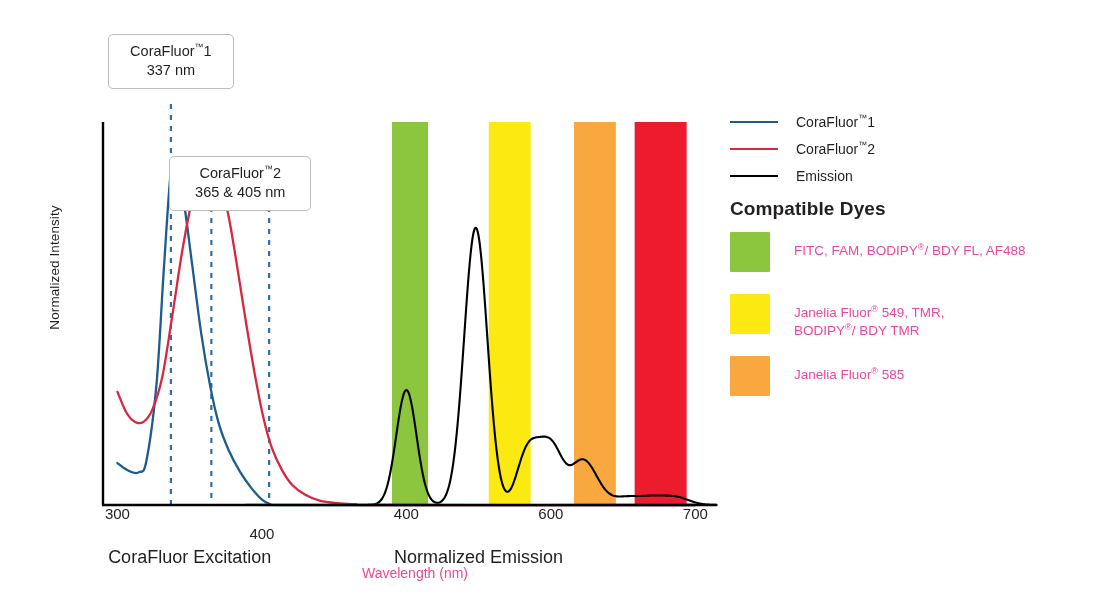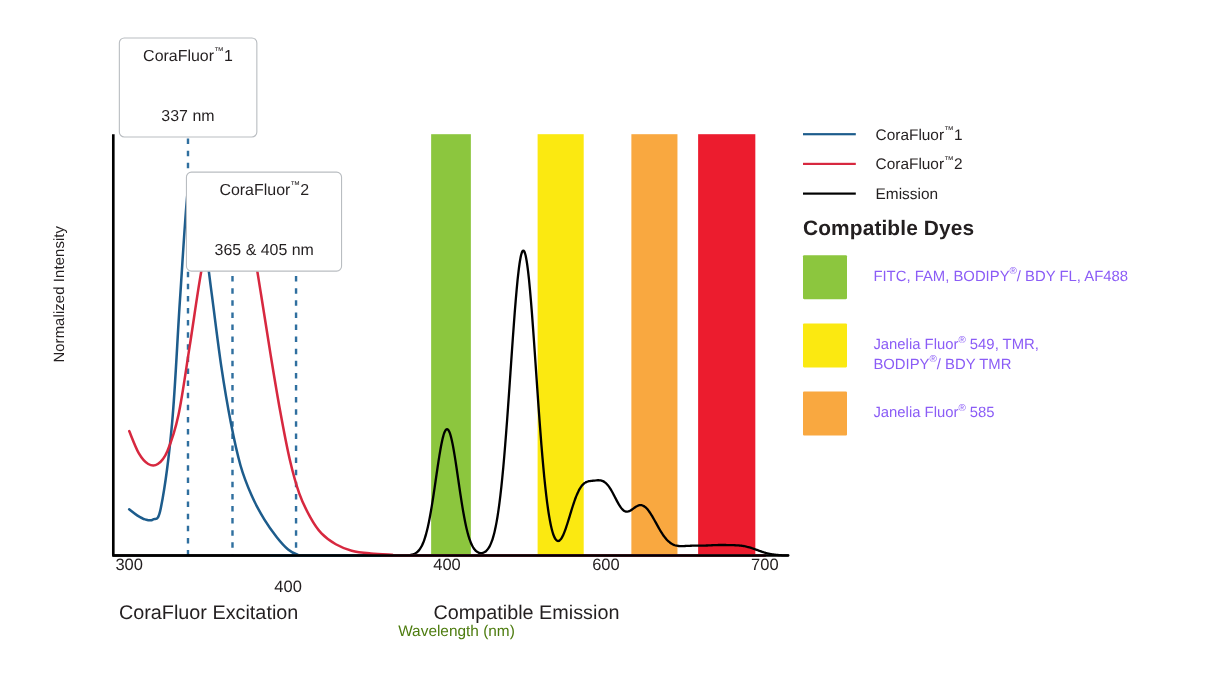--- a/index.html
+++ b/index.html
@@ -28,21 +28,21 @@
     color:#231f20;
     letter-spacing:.1px;
     white-space:nowrap;
   }
   .xaxis-title{
     position:absolute;
     left:265px;top:565px;
     width:300px;
     text-align:center;
     font-size:14px;
-    color:#4d7c0f;
+    color:#ec4899;
   }
   .tick-label{
     position:absolute;
     font-size:15px;
     color:#231f20;
     text-align:center;
     width:60px;
     transform:translateX(-30px);
     top:505px;
   }
@@ -63,21 +63,21 @@
     border-radius:5px;
     background:#ffffff;
     text-align:center;
     font-size:14.5px;
     line-height:1.32;
     color:#231f20;
     padding:7px 12px 8px;
     box-sizing:border-box;
   }
   .callout .l1{display:block;white-space:nowrap;}
-  .callout .l2{display:block;white-space:nowrap;margin-top:36px;}
+  .callout .l2{display:block;white-space:nowrap;}
   .callout sup{font-size:9px;vertical-align:super;line-height:0;}
 
   
   .panel{position:absolute;left:730px;top:0;width:380px;height:612px;}
 
   .legend{position:absolute;left:0px;top:108px;}
   .legend-row{display:flex;align-items:center;height:27px;}
   .legend-swatch{
     width:48px;height:0;border-top-width:2.5px;border-top-style:solid;
     margin-right:18px;flex:0 0 48px;
@@ -90,21 +90,21 @@
     font-size:19px;font-weight:bold;color:#231f20;
     letter-spacing:.1px;
   }
 
   .dyes-list{position:absolute;left:0px;top:232px;width:380px;}
   .dye-row{display:flex;align-items:flex-start;height:62px;}
   .dye-swatch{
     width:40px;height:40px;flex:0 0 40px;margin-right:24px;border-radius:1px;
   }
   .dye-text{
-    font-size:13.5px;line-height:1.35;color:#8b5cf6;padding-top:10px;
+    font-size:13.5px;line-height:1.35;color:#ec4899;padding-top:10px;
   }
   .dye-text sup{font-size:9px;vertical-align:super;line-height:0;}
   .dye-text .ln{display:block;white-space:nowrap;}
 </style>
 </head>
 <body>
 
 <div id="root">
 
   <div class="chart-wrap">
@@ -127,21 +127,21 @@
 
     <div class="xaxis-title">Wavelength (nm)</div>
 
     <div class="tick-label" id="tick0" style="left: 117.447px;">300</div>
     <div class="tick-label" id="tick1" style="left: 261.918px; margin-top: 20px;">400</div>
     <div class="tick-label" id="tick2" style="left: 406.388px;">400</div>
     <div class="tick-label" id="tick3" style="left: 550.859px;">600</div>
     <div class="tick-label" id="tick4" style="left: 695.329px;">700</div>
 
     <div class="range-label" id="rng0" style="left: 189.682px;">CoraFluor Excitation</div>
-    <div class="range-label" id="rng1" style="left: 478.624px;">Compatible Emission</div>
+    <div class="range-label" id="rng1" style="left: 478.624px;">Normalized Emission</div>
 
     <div class="callout" id="callout1" style="width: 126px; left: 107.901px; top: 34px;">
       <span class="l1" id="c1l1">CoraFluor<sup>™</sup>1</span>
       <span class="l2">337 nm</span>
     </div>
 
     <div class="callout" id="callout2" style="width: 142px; left: 169.247px; top: 156px;">
       <span class="l1" id="c2l1">CoraFluor<sup>™</sup>2</span>
       <span class="l2">365 &amp; 405 nm</span>
     </div>

